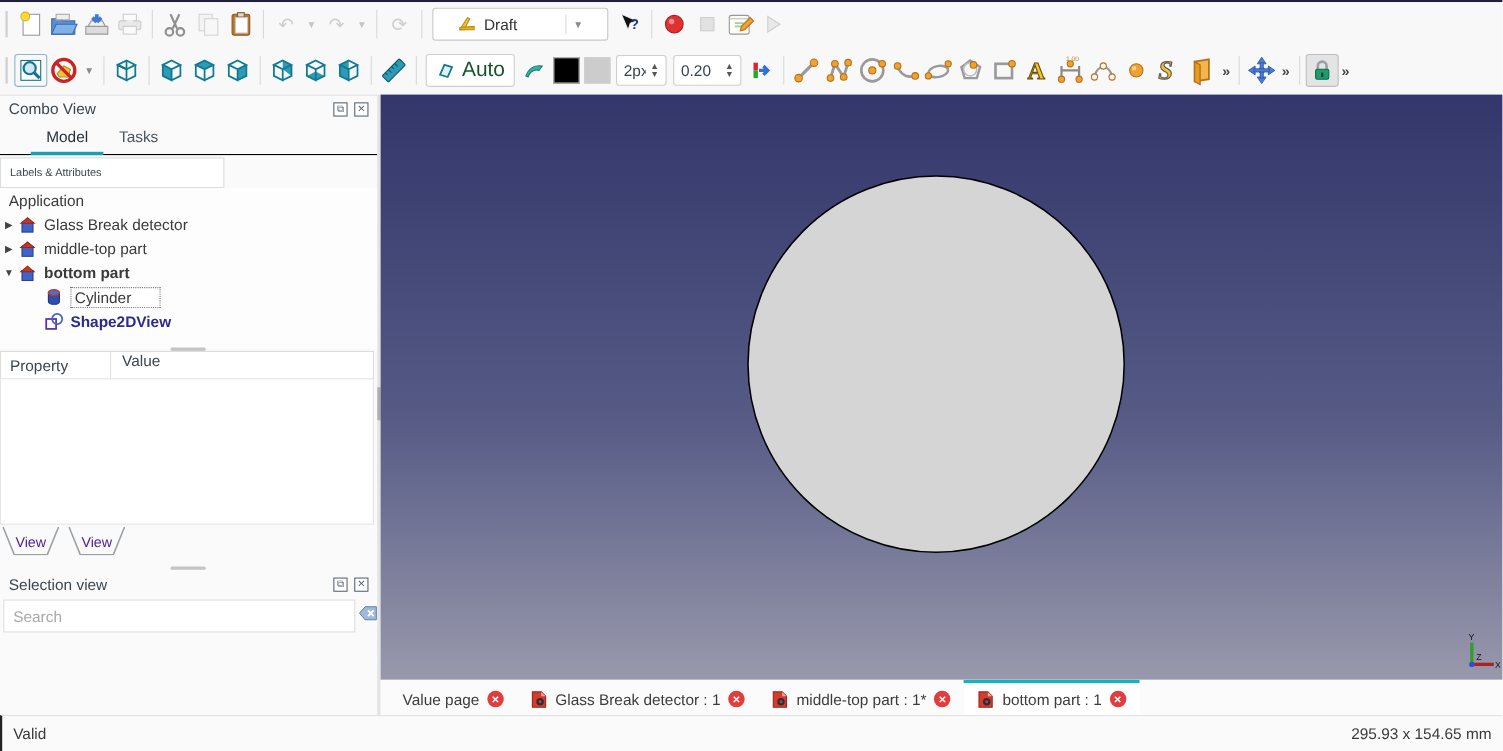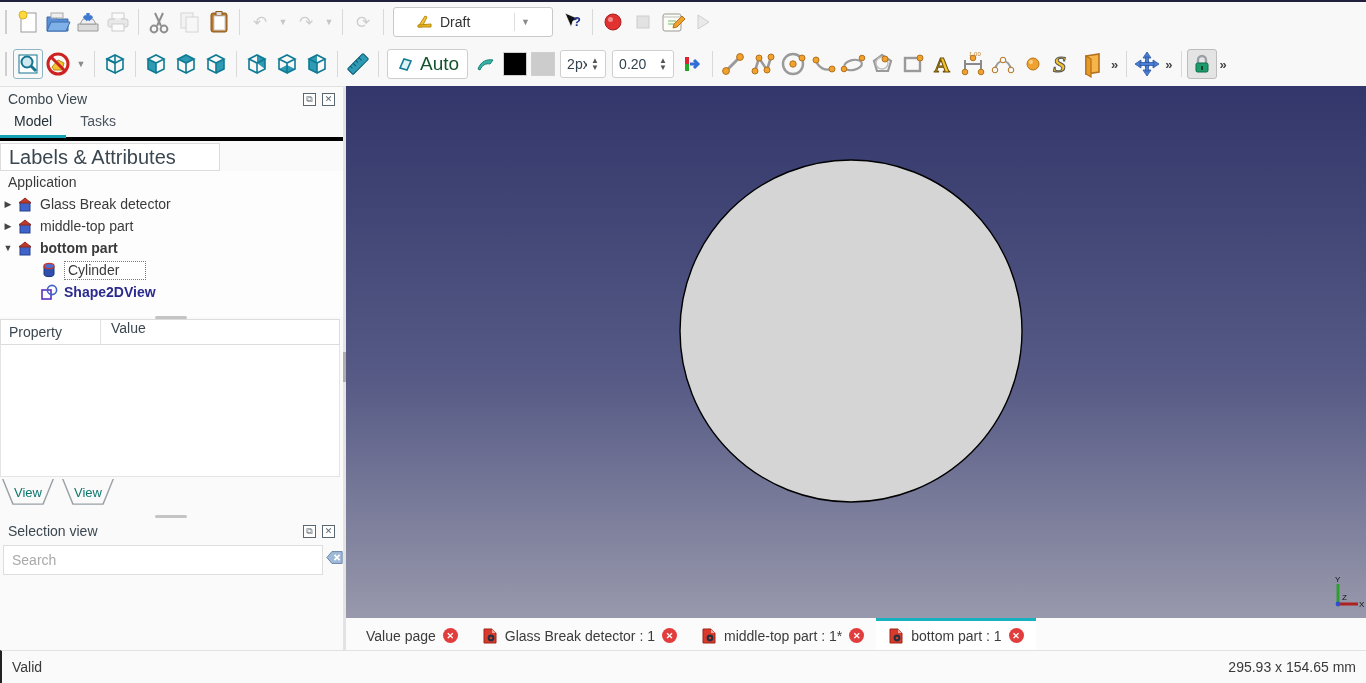--- a/index.html
+++ b/index.html
@@ -30,40 +30,40 @@
   .spin .val { font-size:14px; color:#33424d; overflow:hidden; white-space:nowrap; }
   .spin .arrows { display:flex; flex-direction:column; font-size:8px; color:#555; line-height:7px; padding-left:4px; }
   .ovf { font-size:13px; font-weight:bold; color:#444; padding:0 3px; }
   .dimlab { position:absolute; font-size:6px; color:#c07f28; top:1px; left:10px; }
 
   
   #left { position:absolute; left:0; top:86px; width:343px; height:564px; background:#fafafa; border-top:1px solid #e0e0e0; }
   .ptitle { position:absolute; left:0; width:100%; height:24px; display:flex; align-items:center; padding:0 8px; }
   .ptitle .t { font-size:14px; color:#3b4750; flex:1; }
   .winbtn { width:13px; height:13px; border:1px solid #5b6770; margin-left:6px; position:relative; display:flex; align-items:center; justify-content:center; font-size:9px; color:#5b6770; background:#fff; }
-  .ctabs { position:absolute; top:24px; left:0; height:30px; display:flex; align-items:flex-end; width:100%; border-bottom:4px solid #000000; }
+  .ctabs { position:absolute; top:24px; left:0; height:30px; display:flex; align-items:flex-end; width:100%; border-bottom:1px solid #000000;padding-left:28px; }
   .ctab { font-size:14px; color:#4a5560; padding:4px 14px 8px 14px; position:relative; }
   .ctab.active { color:#243038; }
   .ctab.active::after { content:""; position:absolute; left:0; right:0; bottom:-1px; height:3px; background:#13a3b5; }
-  .colhdr { position:absolute; top:56px; left:0; width:220px; height:28px; background:#fff; border:1px solid #dcdcdc; display:flex; align-items:center; padding:0 8px; font-size:20px; color:#3b4750; }
+  .colhdr { position:absolute; top:56px; left:0; width:204px; height:28px; background:#fff; border:1px solid #dcdcdc; display:flex; align-items:center; padding:0 8px; font-size:10px; color:#3b4750; }
   #tree { position:absolute; top:84px; left:0; width:343px; height:146px; background:#fdfdfd; font-size:14px; color:#3a3a3a; }
   .trow { height:22px; display:flex; align-items:center; }
   .tw { width:16px; text-align:center; font-size:9px; color:#444; flex:0 0 auto; }
   .ticon { width:18px; height:16px; margin-right:6px; flex:0 0 auto; }
   .bold { font-weight:bold; }
   .navy { color:#2b2b8f; font-weight:bold; }
   .editbox { border:1px dotted #7a7a7a; padding:0 26px 1px 3px; background:#fff; }
   .hsplit { position:absolute; left:155px; width:32px; height:3px; background:#c4c4c4; border-radius:2px; }
   #prophdr { position:absolute; top:232px; left:0; width:340px; height:26px; background:#fff; border:1px solid #dcdcdc; display:flex; align-items:flex-start; font-size:14px; color:#3b4750; }
   #prophdr .c1 { width:100px; padding-left:8px; border-right:1px solid #e2e2e2; height:100%; display:flex; align-items:center; }
   #prophdr .c2 { padding-left:10px; }
   #propbody { position:absolute; top:258px; left:0; width:340px; height:132px; background:#fff; border:1px solid #e4e4e4; border-top:none; }
   .vdtabs { position:absolute; top:392px; left:2px; display:flex; gap:8px; }
   .vdtab { width:52px; height:28px; clip-path:polygon(0 0,100% 0,80% 92%,20% 92%); background:#9aa0a6; display:flex; align-items:flex-start; justify-content:center; }
-  .vdtab .inner { width:50px; height:27px; clip-path:polygon(1% 0,99% 0,79% 91%,21% 91%); background:#fafafa; display:flex; align-items:center; justify-content:center; font-size:13px; color:#0f766e; }
+  .vdtab .inner { width:50px; height:27px; clip-path:polygon(1% 0,99% 0,79% 91%,21% 91%); background:#fafafa; display:flex; align-items:center; justify-content:center; font-size:13px; color:#4c1d95; }
   #selview-title { top:432px; }
   #search { position:absolute; top:458px; left:3px; width:320px; height:30px; background:#fff; border:1px solid #dedede; display:flex; align-items:center; padding:0 8px; }
   #search .ph { font-size:14px; color:#a9a9a9; flex:1; }
   .clearbtn { position:absolute; top:462px; left:326px; width:17px; height:17px; }
 
   
   #vsplit { position:absolute; left:343px; top:86px; width:3px; height:564px; background:#e3e3e3; }
   #vsplit .grip { position:absolute; top:266px; left:0; width:3px; height:30px; background:#aeaeae; }
 
   

